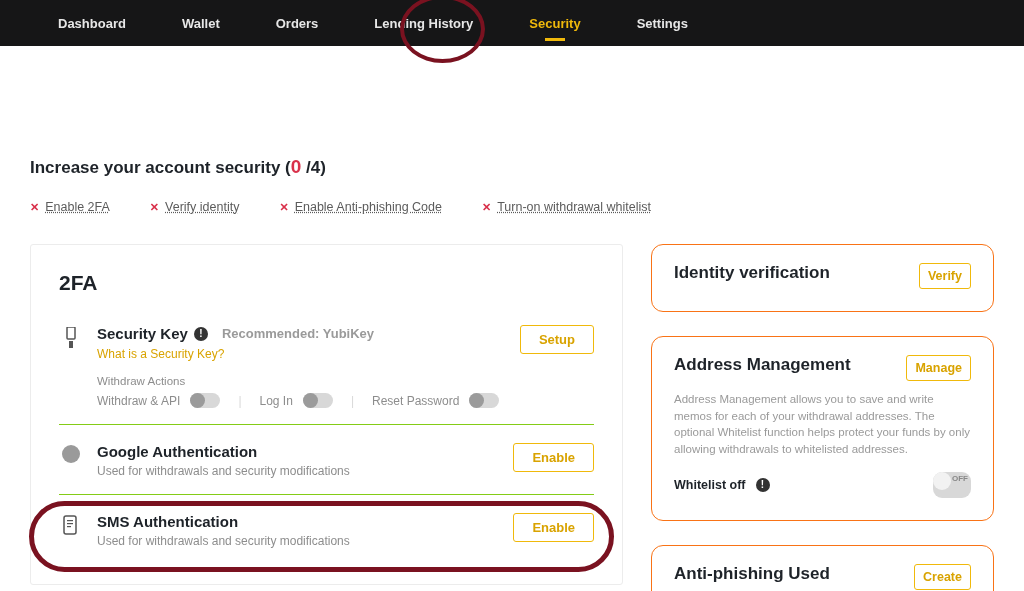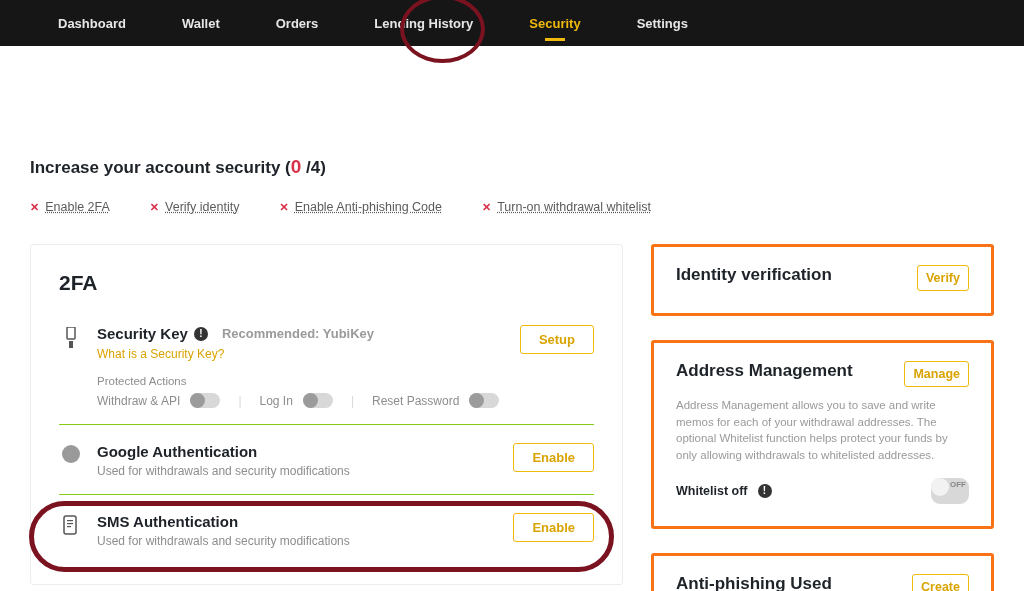--- a/index.html
+++ b/index.html
@@ -56,21 +56,21 @@
   .vline { color: #d9d9d9; }
   .toggle { width: 30px; height: 15px; border-radius: 8px; background: #d8d8d8; position: relative; }
   .toggle::after { content: ""; position: absolute; width: 15px; height: 15px; border-radius: 50%; background: #9b9b9b; left: 0; top: 0; }
 
   .google-circ { width: 18px; height: 18px; border-radius: 50%; background: #9a9a9a; }
 
   
   .oval-highlight { position: absolute; border: 5px solid #7a1220; border-radius: 60px; pointer-events: none; left: -30px; right: -20px; top: 6px; bottom: -8px; }
 
   
-  .rcard { border: 3px solid #f97316; border-radius: 3px; padding: 18px 22px 22px; margin-bottom: 24px; }
+  .rcard { border: 1px solid #f97316; border-radius: 12px; padding: 18px 22px 22px; margin-bottom: 24px; }
   .rhead { display: flex; justify-content: space-between; align-items: flex-start; }
   .rtitle { font-size: 17px; font-weight: 700; }
   .rdesc { color: #9a9a9a; font-size: 11.5px; margin-top: 10px; line-height: 1.45; }
   .whitelist-row { display: flex; align-items: center; gap: 10px; margin-top: 14px; font-size: 12.5px; font-weight: 600; }
   .wl-toggle { width: 38px; height: 26px; border-radius: 9px; background: #d8d8d8; position: relative; }
   .wl-toggle::after { content: ""; position: absolute; width: 18px; height: 18px; border-radius: 50%; background: #f2f2f2; left: 0; top: 0; }
   .wl-off { position: absolute; right: 3px; top: 2px; font-size: 8px; color: #888; }
 
   svg { display: block; }
 </style>
@@ -128,21 +128,21 @@
           </div>
           <div class="sec-body">
             <div class="sec-title">
               <span>Security Key</span>
               <span class="info-dot">!</span>
               <span class="rec">Recommended: YubiKey</span>
             </div>
             <span class="yellow-link">What is a Security Key?</span>
 
             <div class="protected">
-              <div class="plabel">Protected Actions</div>
+              <div class="plabel">Withdraw Actions</div>
               <div class="toggles">
                 <div class="tg-item">
                   <span>Withdraw &amp; API</span>
                   <span class="toggle"></span>
                 </div>
                 <span class="vline">|</span>
                 <div class="tg-item">
                   <span>Log In</span>
                   <span class="toggle"></span>
                 </div>

